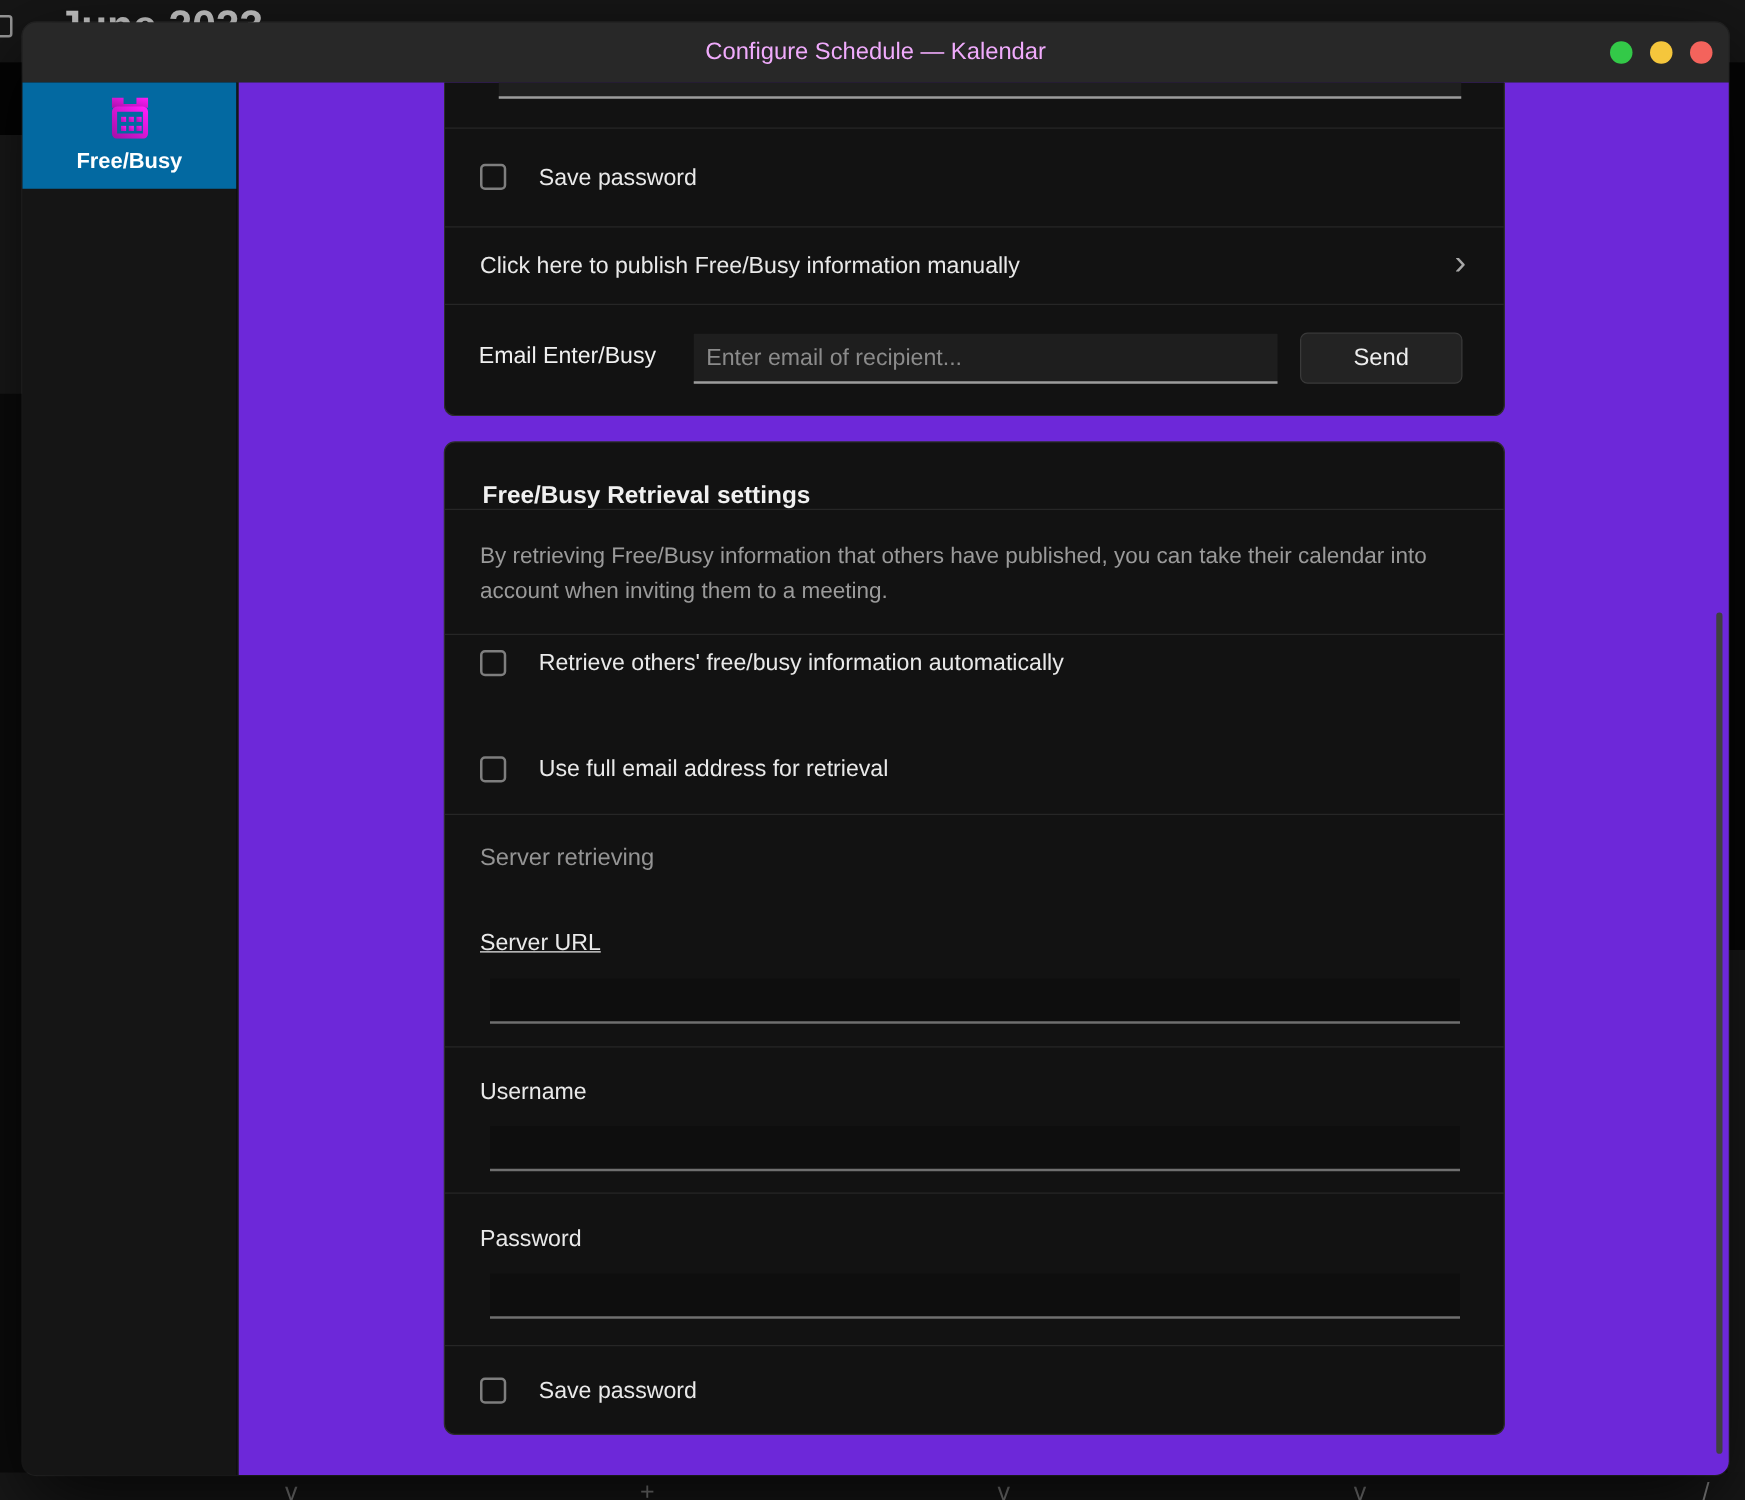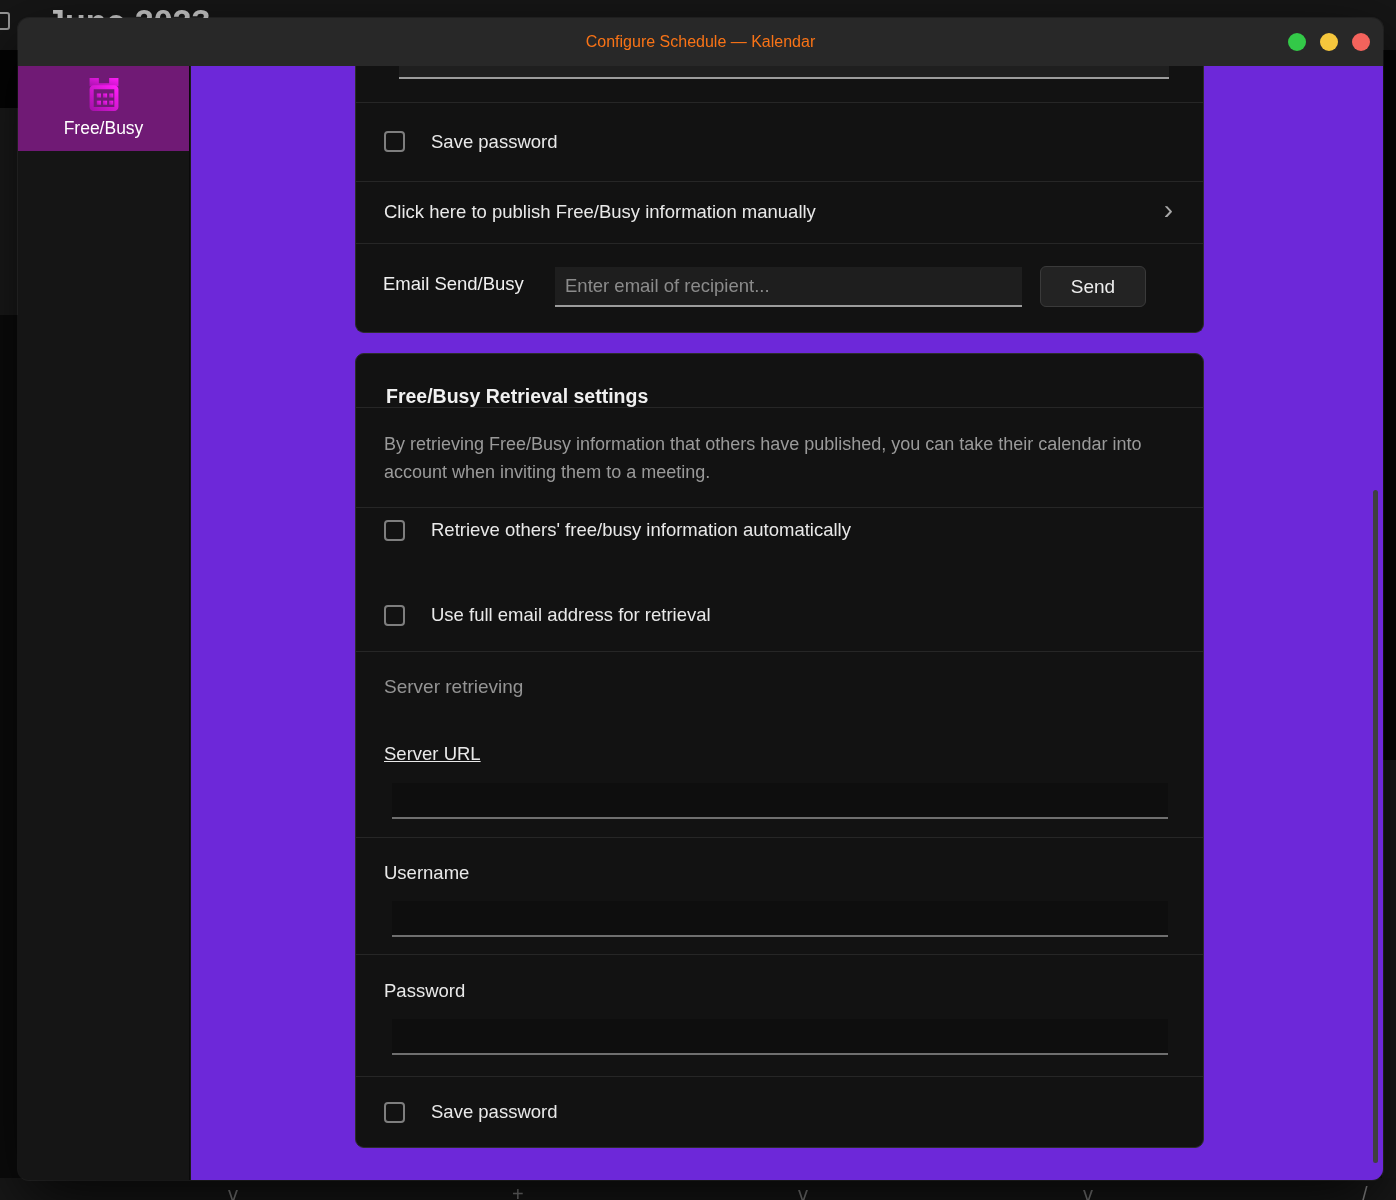--- a/index.html
+++ b/index.html
@@ -29,21 +29,21 @@
   .dialog {
     position:absolute; left:18px; top:18px; width:1365px; height:1162px;
     background:#1d1d1d; border-radius:11px;
     box-shadow:0 0 0 1px rgba(255,255,255,.06), 0 25px 70px rgba(0,0,0,.75);
   }
   .titlebar {
     position:absolute; top:0; left:0; right:0; height:48px;
     background:#282828; border-radius:11px 11px 0 0;
     display:flex; align-items:center; justify-content:center;
   }
-  .title { color:#f97316; font-size:16px; }
+  .title { color:#f0abfc; font-size:19px; }
   .lights { position:absolute; right:13px; top:0; height:48px; display:flex; align-items:center; gap:14px; }
   .light  { width:18px; height:18px; border-radius:50%; background:#555; }
 
   .dbody   { position:absolute; top:48px; left:0; right:0; bottom:0; }
   .sidebar { position:absolute; left:0; top:0; width:172px; bottom:0;
              background:#151515; border-right:1px solid #0a0a0a; border-radius:0 0 0 11px; }
   .side-item {
     height:85px; display:flex; flex-direction:column; align-items:center; justify-content:center;
     gap:7px; color:#ffffff; font-size:17.5px; background:#8a4e68; cursor:default;
   }
@@ -72,21 +72,21 @@
                display:flex; align-items:center; padding:0 30px 0 28px;
                color:#e9e9e9; font-size:18.5px; cursor:default; }
   .chevron { margin-left:auto; color:#a8a8a8; font-size:28px; line-height:1;
              font-weight:normal; transform:translateY(-2px); }
   .row-email { position:absolute; top:177px; height:89px; left:0; right:0; }
   .email-label { position:absolute; left:27px; top:30px; color:#f0f0f0; font-size:18.5px; }
   .email-input { position:absolute; left:199px; top:24px; width:467px; height:40px;
                  background:#1e1e1e; border:none; border-bottom:2px solid #9c9c9c;
                  color:#e9e9e9; font-size:18.5px; padding:0 10px; outline:none; }
   .email-input::placeholder { color:#8b8b8b; }
-  .send-btn { position:absolute; left:684px; top:23px; width:106px; height:41px;
+  .send-btn { position:absolute; left:684px; top:23px; width:130px; height:41px;
               background:#232323; border:1px solid #3a3a3a; border-radius:6px;
               color:#ededed; font-size:19px; cursor:default; }
 
   
   .c2-header { position:absolute; top:16px; height:53px; left:0; right:0;
                display:flex; align-items:center; padding-left:30px;
                color:#f0f0f0; font-weight:bold; font-size:19.5px; }
   .c2-d1{top:53px} .c2-d2{top:153px} .c2-d3{top:297px}
   .c2-d4{top:483px} .c2-d5{top:600px} .c2-d6{top:722px}
   .c2-para { position:absolute; top:76px; left:28px; width:784px;
@@ -133,21 +133,21 @@
     <div class="lights">
       <span class="light" id="tl-green" style="background: rgb(51, 201, 72);"></span>
       <span class="light" id="tl-yellow" style="background: rgb(245, 198, 60);"></span>
       <span class="light" id="tl-red" style="background: rgb(244, 99, 92);"></span>
     </div>
   </div>
 
   <div class="dbody">
 
     <div class="sidebar">
-      <div class="side-item" id="freebusy-item" style="background: #701a75;">
+      <div class="side-item" id="freebusy-item" style="background: #0369a1; font-weight: bold;">
         <svg class="cal-icon" viewBox="0 0 36 32" xmlns="http://www.w3.org/2000/svg">
           <defs>
             <linearGradient id="calgrad" x1="0" y1="1" x2="1" y2="0">
               <stop id="calgrad-a" offset="0" stop-color="#a911ad"></stop>
               <stop id="calgrad-b" offset="1" stop-color="#ff1cf7"></stop>
             </linearGradient>
           </defs>
           <path d="M4 8 V0 h9 v5 h10 V0 h9 v8 z" fill="url(#calgrad)"></path>
           <rect x="6" y="9" width="24" height="21" rx="2" fill="none" stroke="url(#calgrad)" stroke-width="4"></rect>
           <rect x="11" y="15" width="4" height="4" fill="url(#calgrad)"></rect>
@@ -173,21 +173,21 @@
         </div>
         <div class="divider c1-d2"></div>
 
         <div class="row-click">
           <span>Click here to publish Free/Busy information manually</span>
           <span class="chevron">›</span>
         </div>
         <div class="divider c1-d3"></div>
 
         <div class="row-email">
-          <span class="email-label">Email Send/Busy</span>
+          <span class="email-label">Email Enter/Busy</span>
           <input class="email-input" type="text" placeholder="Enter email of recipient..." style="">
           <button class="send-btn">Send</button>
         </div>
       </div>
 
       <div class="card card2">
         <div class="c2-header">Free/Busy Retrieval settings</div>
         <div class="divider c2-d1"></div>
 
         <div class="c2-para">By retrieving Free/Busy information that others have published, you can take their calendar into account when inviting them to a meeting.</div>

